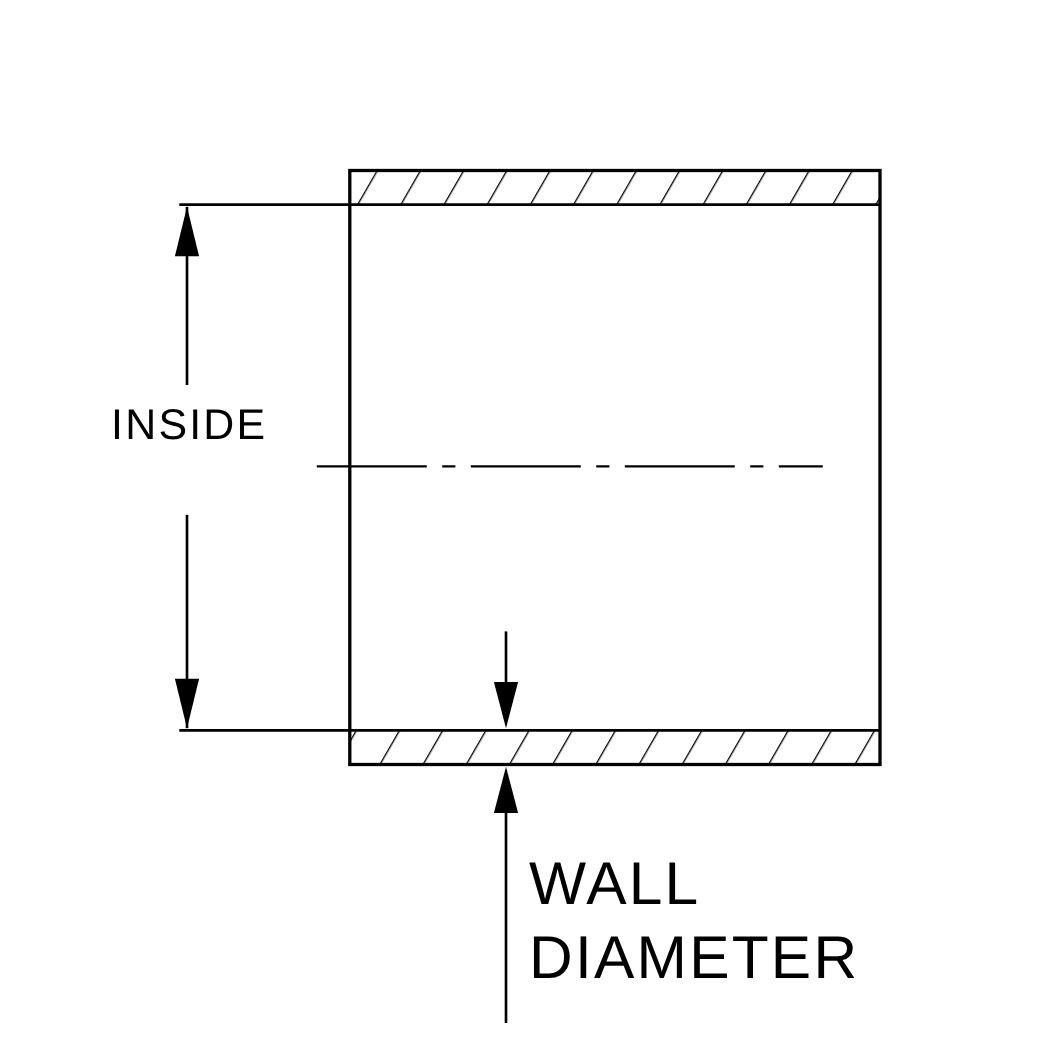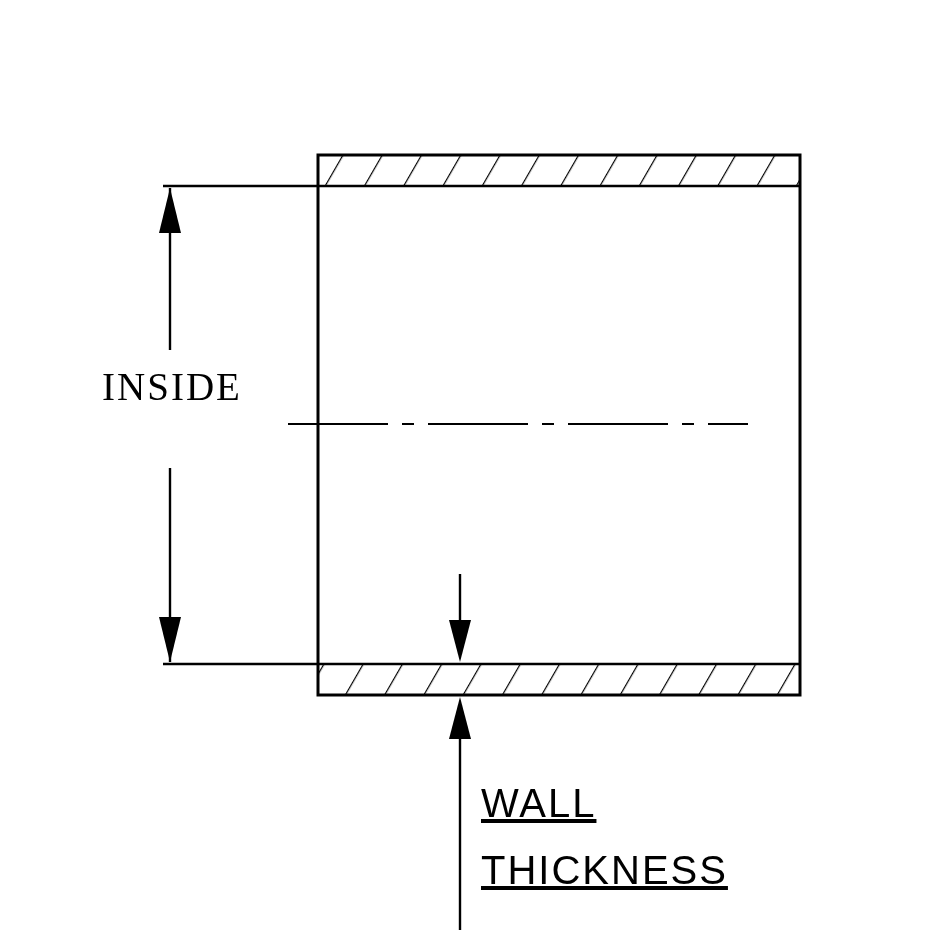--- a/index.html
+++ b/index.html
@@ -28,30 +28,28 @@
     user-select: none;
   }
   .label-inside-diameter {
     left: 172px;
     top: 356px;
     transform: translateX(-50%);
     text-align: center;
     font-size: 39px;
     line-height: 62px;
     letter-spacing: 2px;
-    font-family: Liberation Serif, serif;
   }
   .label-wall-thickness {
     left: 481px;
     top: 770px;
     text-align: left;
-    font-size: 40px;
+    font-size: 55px;
     line-height: 67px;
     letter-spacing: 2px;
-    text-decoration: underline;
   }
 </style>
 </head>
 <body>
 
 <div class="stage">
 
   <svg class="drawing" width="949" height="945" viewBox="0 0 949 945">
     <defs>
       <pattern id="hatch" patternUnits="userSpaceOnUse" width="34" height="34" patternTransform="rotate(30)">
@@ -82,16 +80,16 @@
     <polygon points="460,697 449,739 471,739" fill="#000000"></polygon>
     <line x1="460" y1="735" x2="460" y2="930" stroke="#000000" stroke-width="2.4"></line>
   </svg>
 
   <div class="dim-label label-inside-diameter">
     <div>INSIDE</div>
   </div>
 
   <div class="dim-label label-wall-thickness">
     <div>WALL</div>
-    <div>THICKNESS</div>
+    <div>DIAMETER</div>
   </div>
 
 </div>
 
 </body></html>

